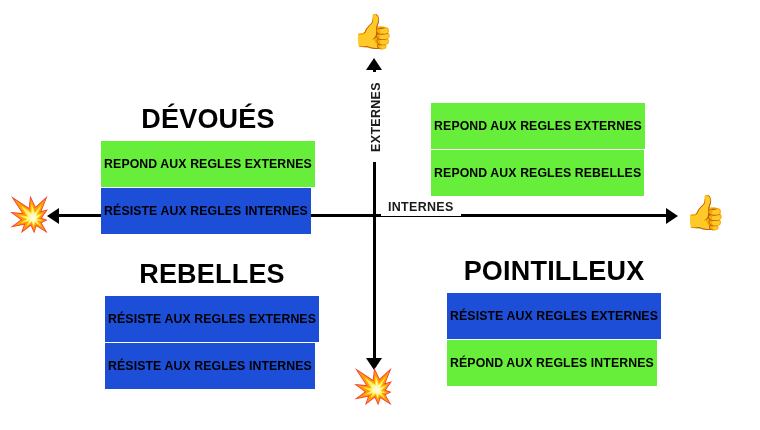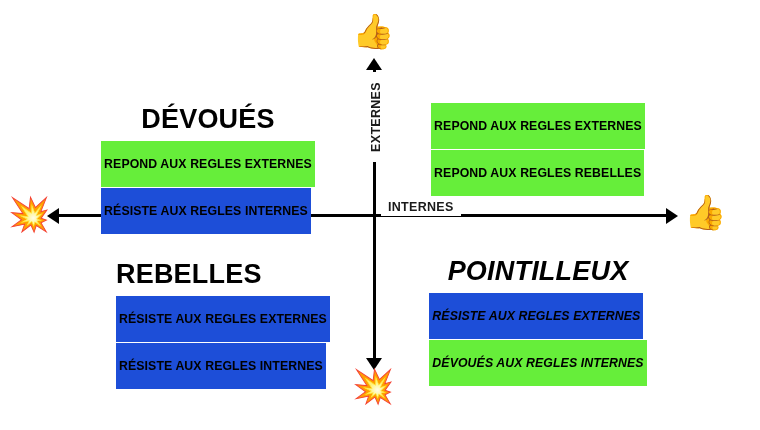--- a/index.html
+++ b/index.html
@@ -139,23 +139,23 @@
     align-self: flex-start;
   }
   .hl-green { background: #66ee3a; }
   .hl-red   { background: #1d4ed8; }
 
   
   #q-devoues     { left: 108px; top: 103px; align-items: center; width: 200px; }
   #q-devoues .q-lines { align-items: flex-end; }
   #q-disciplines { left: 438px; top: 103px; align-items: center; width: 200px; }
   #q-disciplines .q-lines { align-items: flex-start; }
-  #q-rebelles    { left: 116px; top: 258px; width: 192px; }
+  #q-rebelles    { left: 116px; top: 258px; align-items: center; width: 192px; }
   #q-rebelles .q-lines { align-items: flex-end; }
-  #q-pointilleux { left: 438px; top: 255px; align-items: center; width: 200px; font-style: italic; }
+  #q-pointilleux { left: 454px; top: 255px; align-items: center; width: 200px; }
   #q-pointilleux .q-lines { align-items: flex-start; }
 </style>
 </head>
 <body>
 
 <div id="canvas">
 
   <div class="axis-h"></div>
   <div class="axis-v"></div>
   <div class="arrowhead ah-left"></div>
@@ -191,17 +191,17 @@
     <div class="q-lines">
       <div class="q-line hl-red">RÉSISTE AUX REGLES EXTERNES</div>
       <div class="q-line hl-red">RÉSISTE AUX REGLES INTERNES</div>
     </div>
   </div>
 
   <div class="quadrant" id="q-pointilleux">
     <div class="q-title">POINTILLEUX</div>
     <div class="q-lines">
       <div class="q-line hl-red">RÉSISTE AUX REGLES EXTERNES</div>
-      <div class="q-line hl-green">DÉVOUÉS AUX REGLES INTERNES</div>
+      <div class="q-line hl-green">RÉPOND AUX REGLES INTERNES</div>
     </div>
   </div>
 
 </div>
 
 </body></html>

